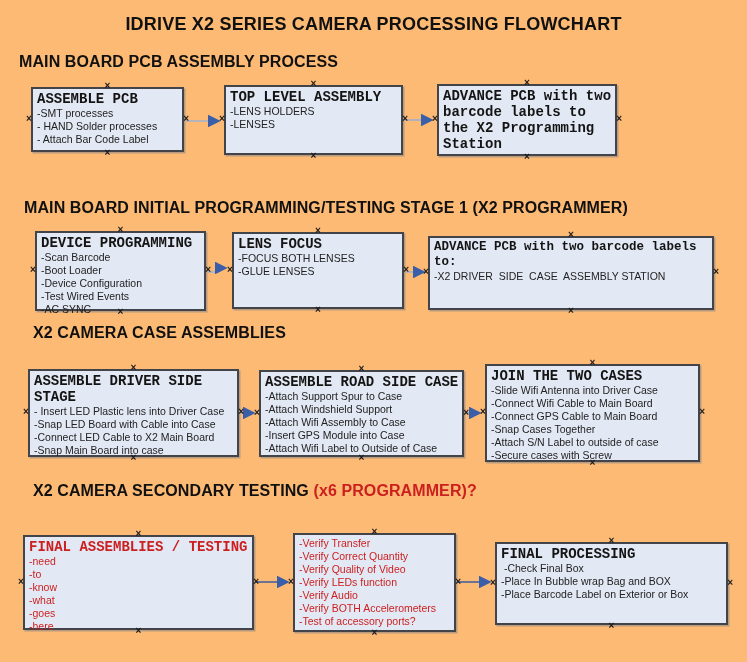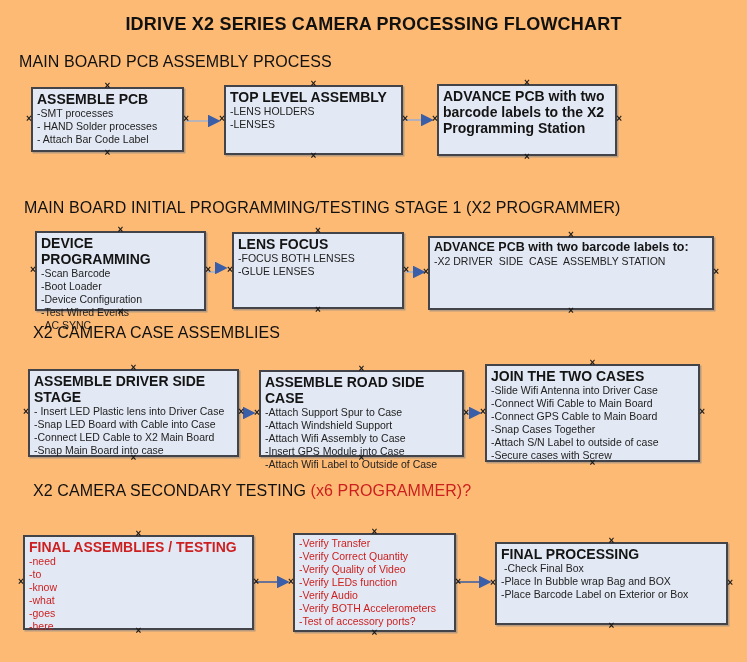--- a/index.html
+++ b/index.html
@@ -5,34 +5,34 @@
   html,body{margin:0;padding:0;background:#fff;}
   .canvas{
     position:relative;width:747px;height:662px;background:#fdba74;
     font-family:"Liberation Sans",sans-serif;overflow:hidden;
   }
   .page-title{
     position:absolute;left:0;top:14px;width:100%;text-align:center;
     font-size:18px;font-weight:bold;color:#111;letter-spacing:.2px;z-index:3;
   }
   .heading{
-    position:absolute;font-size:16px;font-weight:normal;color:#111;
+    position:absolute;font-size:16px;font-weight:bold;color:#111;
     white-space:nowrap;z-index:3;letter-spacing:.1px;
   }
   .red-text{color:#cc1f1f;text-align:center;}
   svg.connectors{position:absolute;left:0;top:0;z-index:1;}
   .conn{fill:none;stroke-width:1.6px;}
   .conn-light{stroke:#9fb0cd;}
   .conn-dark{stroke:#46619d;}
   .box{
     position:absolute;background:#e3e9f4;border:2px solid #43434a;
     box-shadow:1.5px 1.5px 0 rgba(128,128,134,.55);
     padding:2px 3px 0 4px;box-sizing:border-box;z-index:2;
   }
-  .box-title{font-size:14px;font-weight:bold;line-height:16px;color:#141414;}
+  .box-title{font-size:14px;font-weight:bold;line-height:16px;color:#141414;font-family:Liberation Mono, monospace;}
   .box-title.small{font-size:12.5px;line-height:15px;}
   .box-line{font-size:10.5px;line-height:13px;color:#222;white-space:pre-wrap;}
   .red-box .box-title,.red-box .box-line{color:#cc1f1f;}
   .cp{
     position:absolute;font-size:10px;line-height:8px;color:#1a1a1a;
     font-weight:bold;pointer-events:none;z-index:4;
   }
   .cp-top{left:calc(50% - 3px);top:-7px;}
   .cp-bottom{left:calc(50% - 3px);bottom:-7px;}
   .cp-left{left:-7px;top:calc(50% - 5px);}

